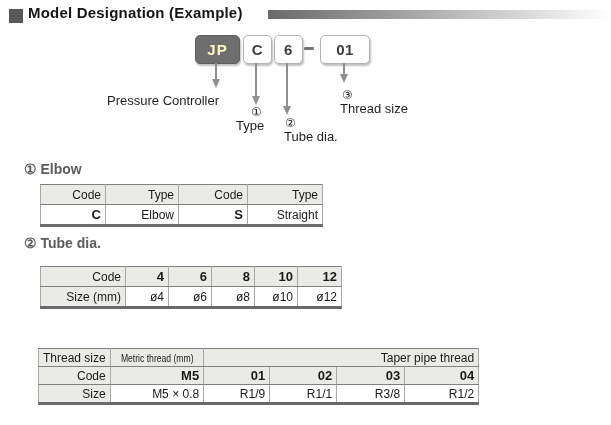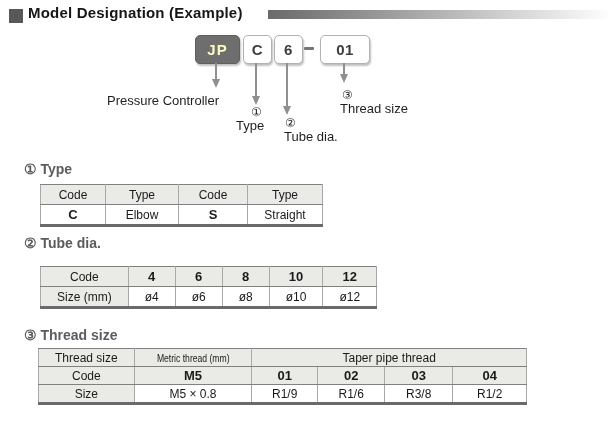--- a/index.html
+++ b/index.html
@@ -41,21 +41,21 @@
   
   .dlabel { position:absolute; font-size:13px; color:#1f1f1f; white-space:nowrap; }
   .dnum   { position:absolute; font-size:12px; color:#1f1f1f; }
   
   .sec-h { position:absolute; margin:0; font-size:14px; font-weight:bold; color:#5c5c5c; white-space:nowrap; }
   table { position:absolute; border-collapse:collapse; table-layout:fixed; background:#fff; }
   table { border:1px solid #6f6f6f; border-bottom:3px solid #6a6a6a; }
   td {
     border-top:1px solid #808080; border-bottom:1px solid #808080;
     border-left:1px solid #a8a8a8; border-right:1px solid #a8a8a8;
-    text-align:center; vertical-align:middle; padding:0 16px;
+    text-align:right; vertical-align:middle; padding:0 4px;
     font-size:12px; color:#1a1a1a; white-space:nowrap;
   }
   .t1 td, .t2 td { height:19px; }
   .t3 td { height:17px; }
   td.hd { background:#eaeae6; }
   td.code { font-weight:bold; font-size:13px; }
   td.val { background:#ffffff; }
   .cond { display:inline-block; font-size:10px; transform:scaleX(0.86); transform-origin:center; }
 </style>
 </head>
@@ -89,21 +89,21 @@
 
   <span class="dnum" style="left:251px; top:105px;">①</span>
   <span class="dlabel" style="left:236px; top:118px;">Type</span>
 
   <span class="dnum" style="left:285px; top:116px;">②</span>
   <span class="dlabel" style="left:284px; top:129px;">Tube dia.</span>
 
   <span class="dnum" style="left:342px; top:88px;">③</span>
   <span class="dlabel" style="left:340px; top:101px;">Thread size</span>
 
-  <h2 class="sec-h" style="left:24px; top:161px;">① Type</h2>
+  <h2 class="sec-h" style="left:24px; top:161px;">① Elbow</h2>
   <table class="t1" style="left:40px; top:184px;">
     <colgroup>
         <col style="width:65px">
         <col style="width:73px">
         <col style="width:69px">
         <col style="width:75px">
       </colgroup>
     <tbody>
         <tr>
       <td class="hd">Code</td>
@@ -143,21 +143,20 @@
       <td class="hd">Size (mm)</td>
       <td class="val">ø4</td>
       <td class="val">ø6</td>
       <td class="val">ø8</td>
       <td class="val">ø10</td>
       <td class="val">ø12</td>
     </tr>
   </tbody>
     </table>
 
-  <h2 class="sec-h" style="left:24px; top:327px;">③ Thread size</h2>
   <table class="t3" style="left:38px; top:348px;">
     <colgroup>
         <col style="width:70px">
         <col style="width:74px">
         <col style="width:66px">
         <col style="width:67px">
         <col style="width:68px">
         <col style="width:74px">
       </colgroup>
     <tbody>
@@ -171,20 +170,20 @@
       <td class="hd code">M5</td>
       <td class="hd code">01</td>
       <td class="hd code">02</td>
       <td class="hd code">03</td>
       <td class="hd code">04</td>
     </tr>
     <tr>
       <td class="hd">Size</td>
       <td class="val">M5 × 0.8</td>
       <td class="val">R1/9</td>
-      <td class="val">R1/6</td>
+      <td class="val">R1/1</td>
       <td class="val">R3/8</td>
       <td class="val">R1/2</td>
     </tr>
   </tbody>
     </table>
 
 </div>
 
 </body></html>

